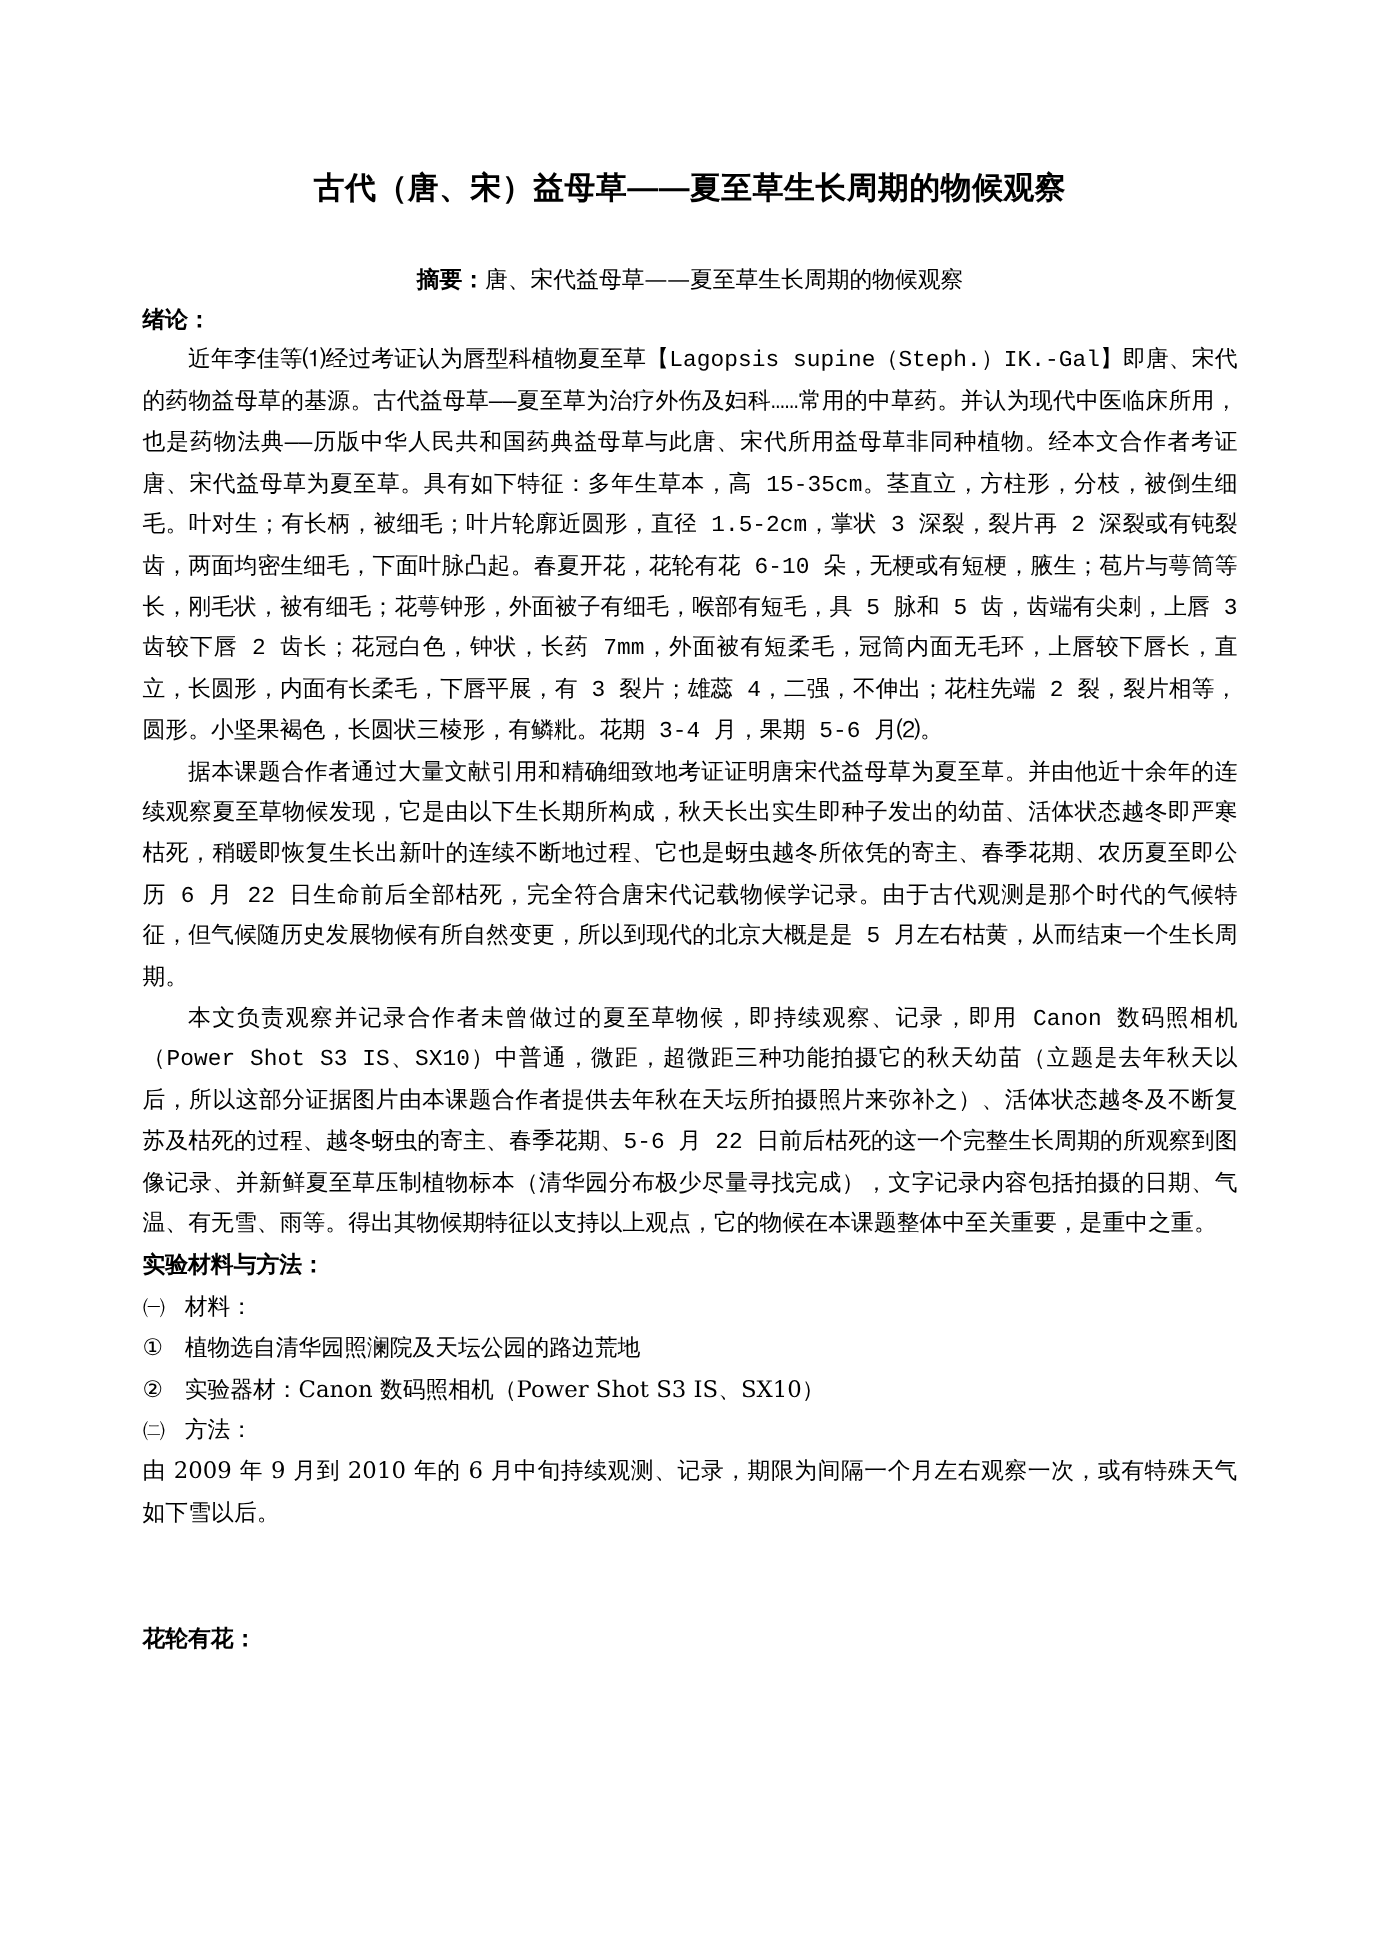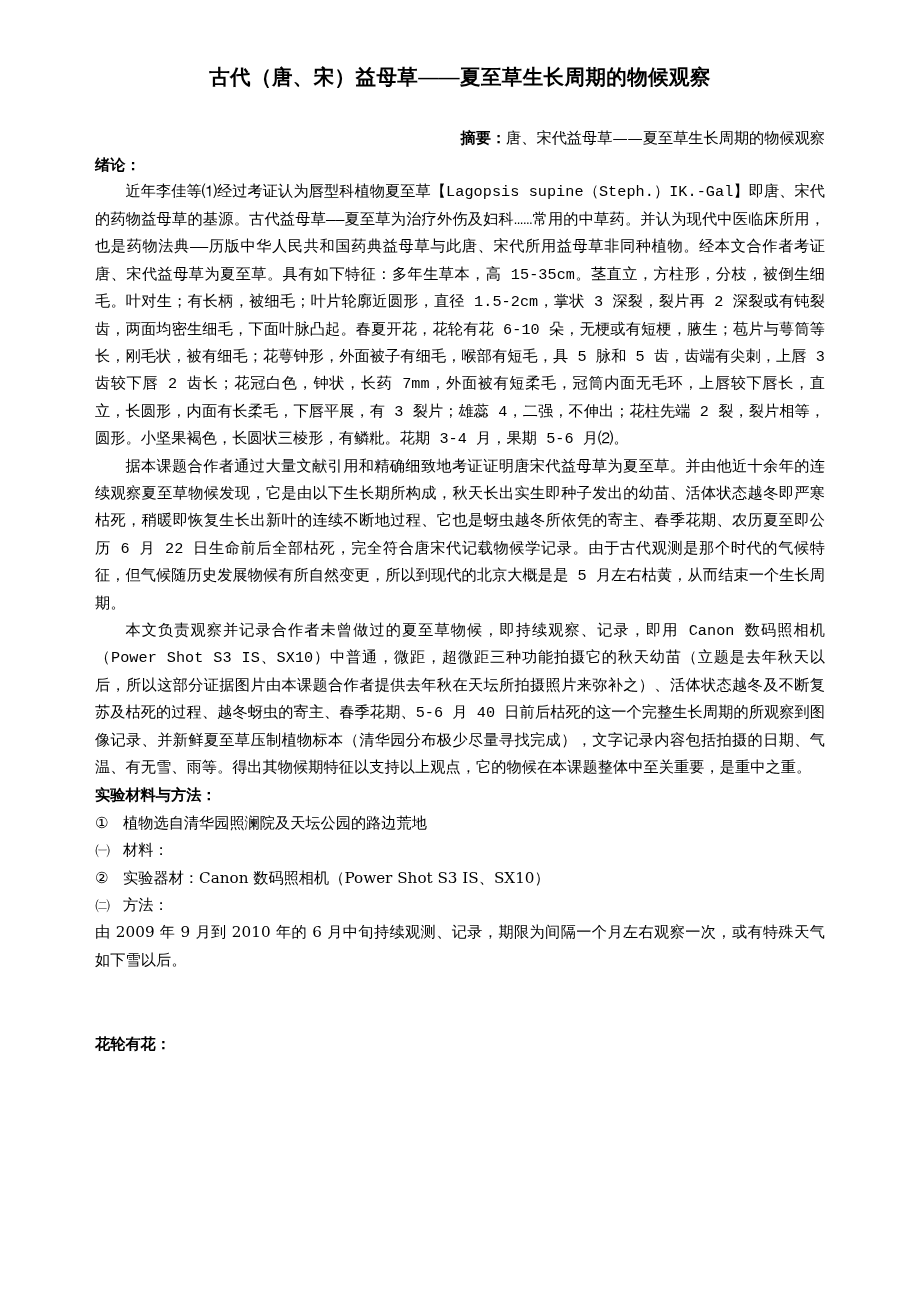--- a/index.html
+++ b/index.html
@@ -32,23 +32,23 @@
     width: 730px;
   }
 
   
   .doc-title {
     font-size: 20.5px;
     font-weight: bold;
     text-align: center;
     letter-spacing: 0.4px;
     margin: 0;
-    padding-top: 64px;
+    padding-top: 112px;
     line-height: 1.35;
-    font-family: Liberation Serif, serif;
+    font-family: Liberation Sans, sans-serif;
   }
 
   
   .para {
     font-size: 15.2px;
     line-height: 27.4px;
     text-align: justify;
     text-justify: inter-ideograph;
     margin: 0;
     letter-spacing: 0.05px;
@@ -61,21 +61,21 @@
     line-height: 27.4px;
     font-weight: bold;
     margin: 0;
     text-align: left;
   }
 
   .abstract-line {
     font-size: 15.2px;
     line-height: 27.4px;
     margin: 0;
-    text-align: right;
+    text-align: center;
   }
   .abstract-label { font-weight: bold; }
 
   .listline {
     font-size: 15.2px;
     line-height: 27.4px;
     margin: 0;
     text-align: left;
   }
   .listline .marker {
@@ -105,27 +105,27 @@
     <div class="spacer-abstract"></div>
 
     <p class="abstract-line"><span class="abstract-label">摘要：</span><span>唐、宋代益母草——夏至草生长周期的物候观察</span></p>
 
     <p class="heading">绪论：</p>
 
     <p class="para indent2">近年李佳等⑴经过考证认为唇型科植物夏至草【Lagopsis supine（Steph.）IK.-Gal】即唐、宋代的药物益母草的基源。古代益母草——夏至草为治疗外伤及妇科……常用的中草药。并认为现代中医临床所用，也是药物法典——历版中华人民共和国药典益母草与此唐、宋代所用益母草非同种植物。经本文合作者考证唐、宋代益母草为夏至草。具有如下特征：多年生草本，高 15-35cm。茎直立，方柱形，分枝，被倒生细毛。叶对生；有长柄，被细毛；叶片轮廓近圆形，直径 1.5-2cm，掌状 3 深裂，裂片再 2 深裂或有钝裂齿，两面均密生细毛，下面叶脉凸起。春夏开花，花轮有花 6-10 朵，无梗或有短梗，腋生；苞片与萼筒等长，刚毛状，被有细毛；花萼钟形，外面被子有细毛，喉部有短毛，具 5 脉和 5 齿，齿端有尖刺，上唇 3 齿较下唇 2 齿长；花冠白色，钟状，长药 7mm，外面被有短柔毛，冠筒内面无毛环，上唇较下唇长，直立，长圆形，内面有长柔毛，下唇平展，有 3 裂片；雄蕊 4，二强，不伸出；花柱先端 2 裂，裂片相等，圆形。小坚果褐色，长圆状三棱形，有鳞粃。花期 3-4 月，果期 5-6 月⑵。</p>
 
     <p class="para indent2">据本课题合作者通过大量文献引用和精确细致地考证证明唐宋代益母草为夏至草。并由他近十余年的连续观察夏至草物候发现，它是由以下生长期所构成，秋天长出实生即种子发出的幼苗、活体状态越冬即严寒枯死，稍暖即恢复生长出新叶的连续不断地过程、它也是蚜虫越冬所依凭的寄主、春季花期、农历夏至即公历 6 月 22 日生命前后全部枯死，完全符合唐宋代记载物候学记录。由于古代观测是那个时代的气候特征，但气候随历史发展物候有所自然变更，所以到现代的北京大概是是 5 月左右枯黄，从而结束一个生长周期。</p>
 
-    <p class="para indent2">本文负责观察并记录合作者未曾做过的夏至草物候，即持续观察、记录，即用 Canon 数码照相机（Power Shot S3 IS、SX10）中普通，微距，超微距三种功能拍摄它的秋天幼苗（立题是去年秋天以后，所以这部分证据图片由本课题合作者提供去年秋在天坛所拍摄照片来弥补之）、活体状态越冬及不断复苏及枯死的过程、越冬蚜虫的寄主、春季花期、5-6 月 40 日前后枯死的这一个完整生长周期的所观察到图像记录、并新鲜夏至草压制植物标本（清华园分布极少尽量寻找完成），文字记录内容包括拍摄的日期、气温、有无雪、雨等。得出其物候期特征以支持以上观点，它的物候在本课题整体中至关重要，是重中之重。</p>
+    <p class="para indent2">本文负责观察并记录合作者未曾做过的夏至草物候，即持续观察、记录，即用 Canon 数码照相机（Power Shot S3 IS、SX10）中普通，微距，超微距三种功能拍摄它的秋天幼苗（立题是去年秋天以后，所以这部分证据图片由本课题合作者提供去年秋在天坛所拍摄照片来弥补之）、活体状态越冬及不断复苏及枯死的过程、越冬蚜虫的寄主、春季花期、5-6 月 22 日前后枯死的这一个完整生长周期的所观察到图像记录、并新鲜夏至草压制植物标本（清华园分布极少尽量寻找完成），文字记录内容包括拍摄的日期、气温、有无雪、雨等。得出其物候期特征以支持以上观点，它的物候在本课题整体中至关重要，是重中之重。</p>
 
     <p class="heading">实验材料与方法：</p>
 
+    <p class="listline"><span class="marker">㈠</span><span>材料：</span></p>
+
     <p class="listline"><span class="marker">①</span><span>植物选自清华园照澜院及天坛公园的路边荒地</span></p>
-
-    <p class="listline"><span class="marker">㈠</span><span>材料：</span></p>
 
     <p class="listline"><span class="marker">②</span><span class="latin">实验器材：Canon 数码照相机（Power Shot S3 IS、SX10）</span></p>
 
     <p class="listline"><span class="marker">㈡</span><span>方法：</span></p>
 
 
     <p class="para">由 2009 年 9 月到 2010 年的 6 月中旬持续观测、记录，期限为间隔一个月左右观察一次，或有特殊天气如下雪以后。</p>
 
     <div class="spacer-results"></div>
 

